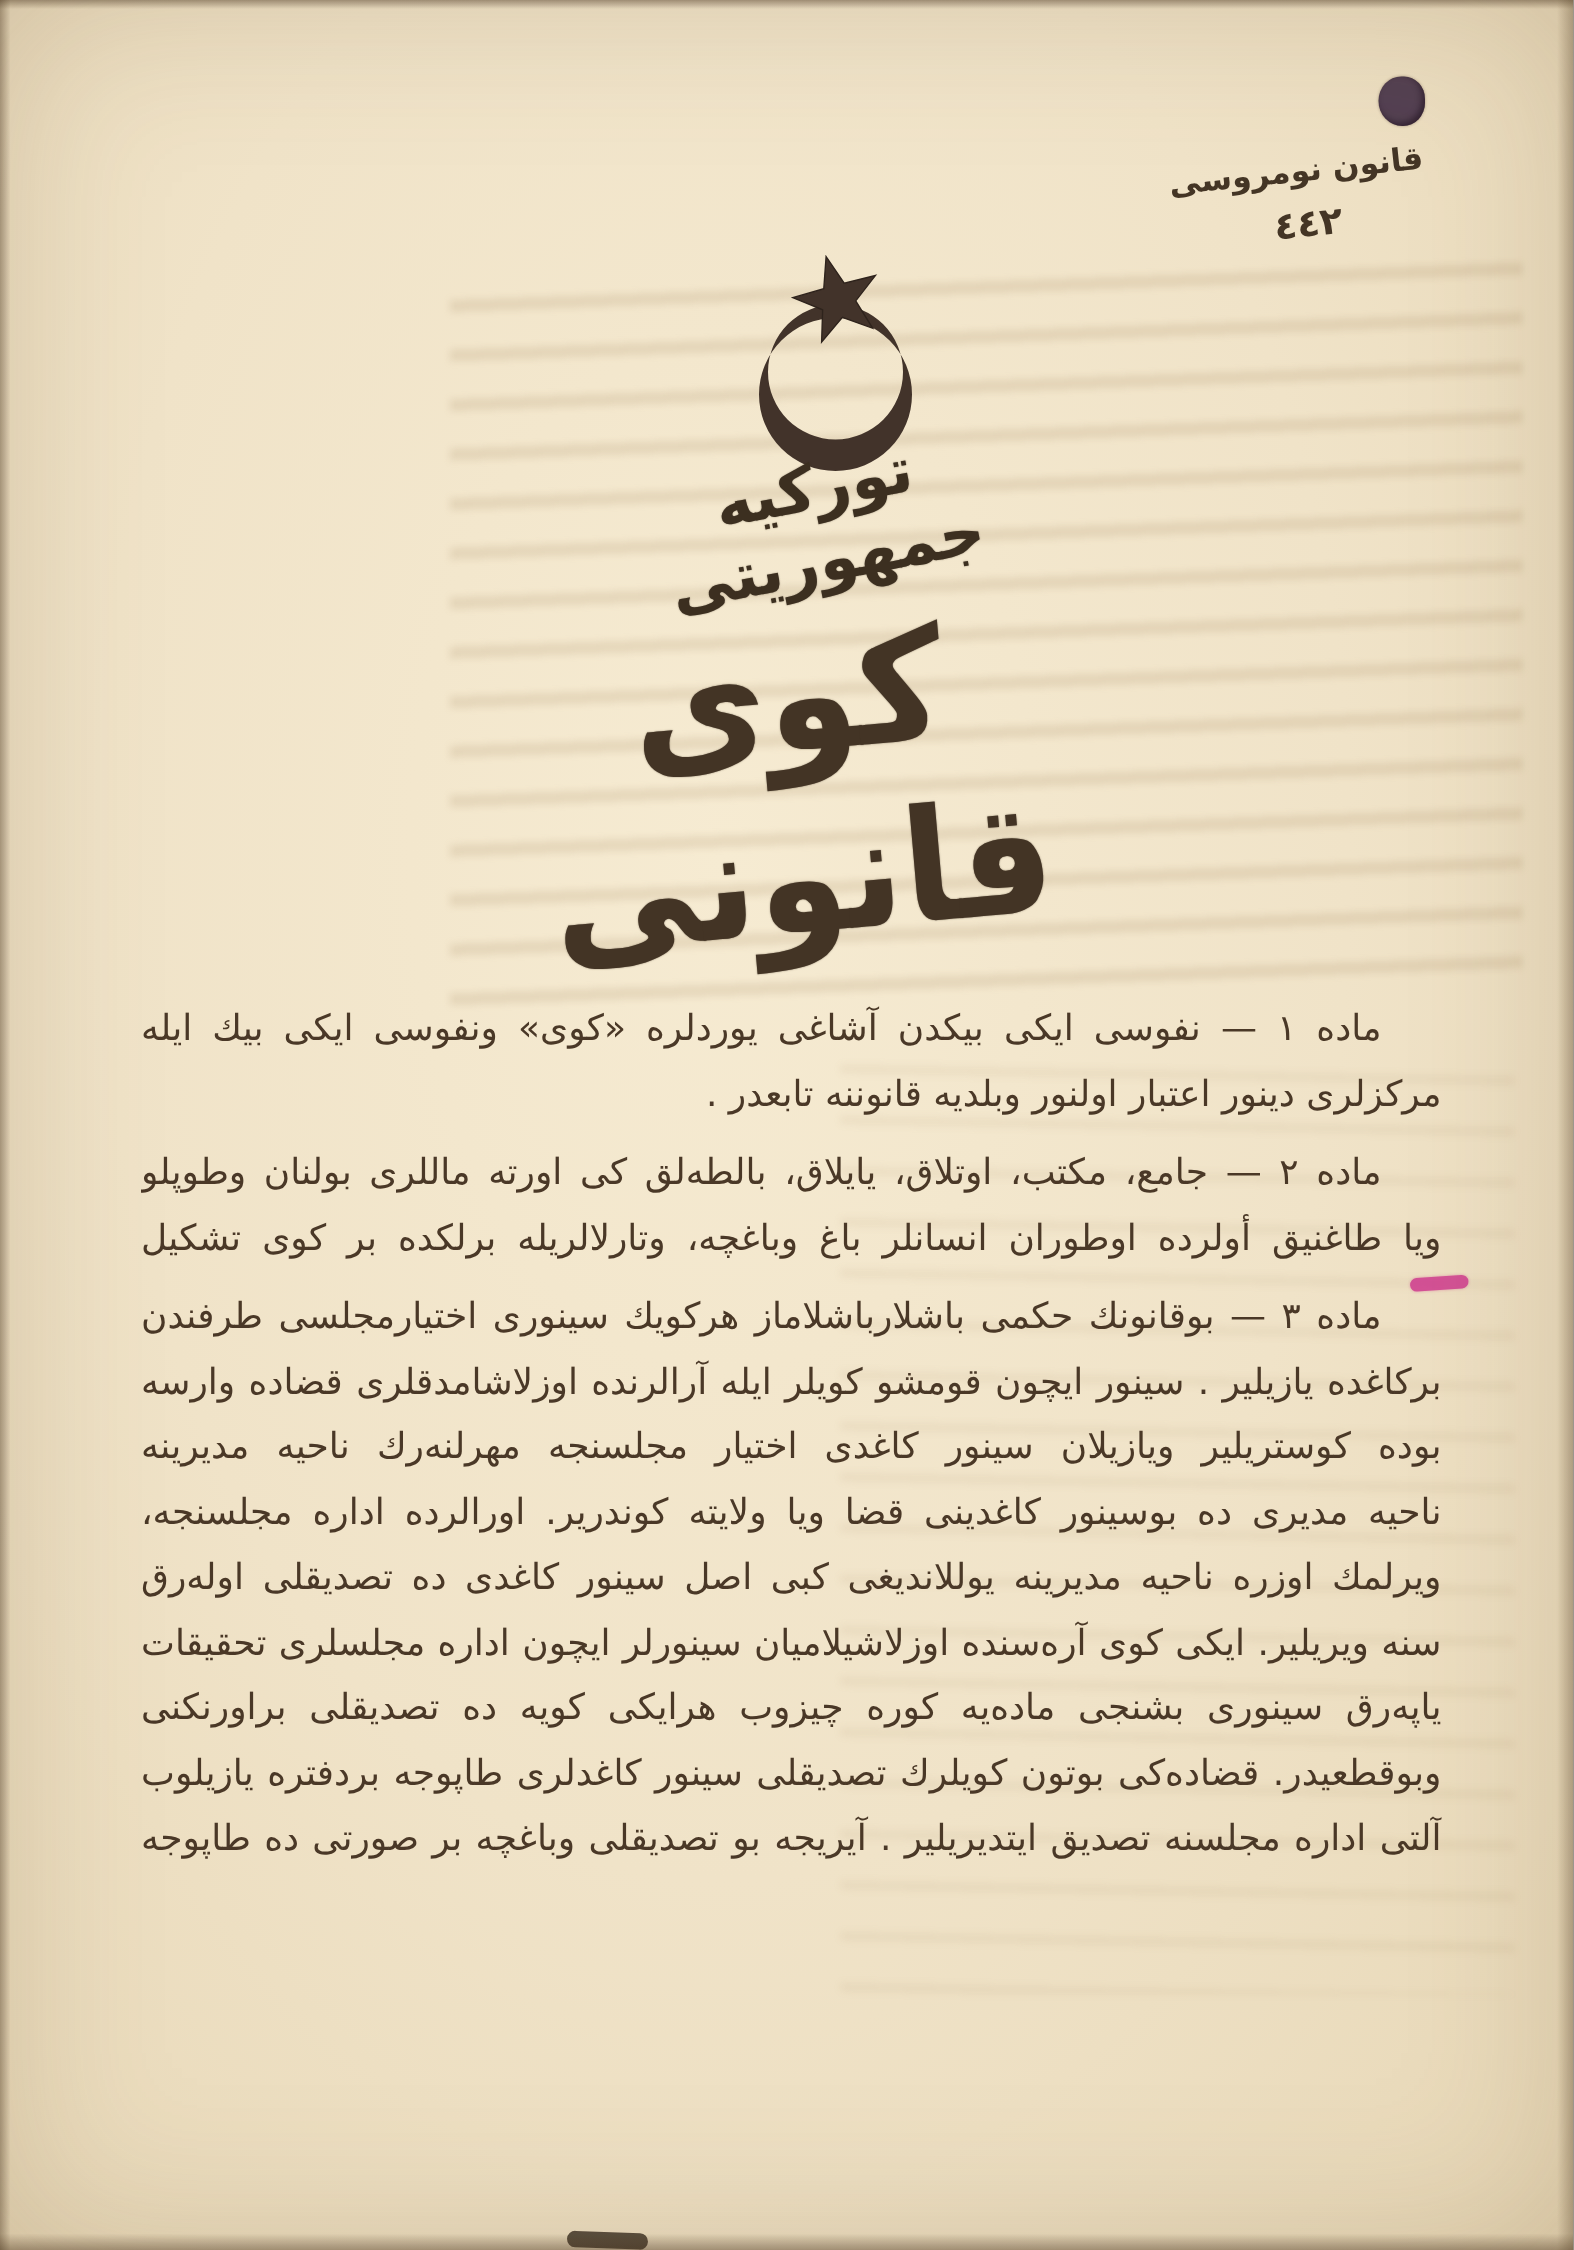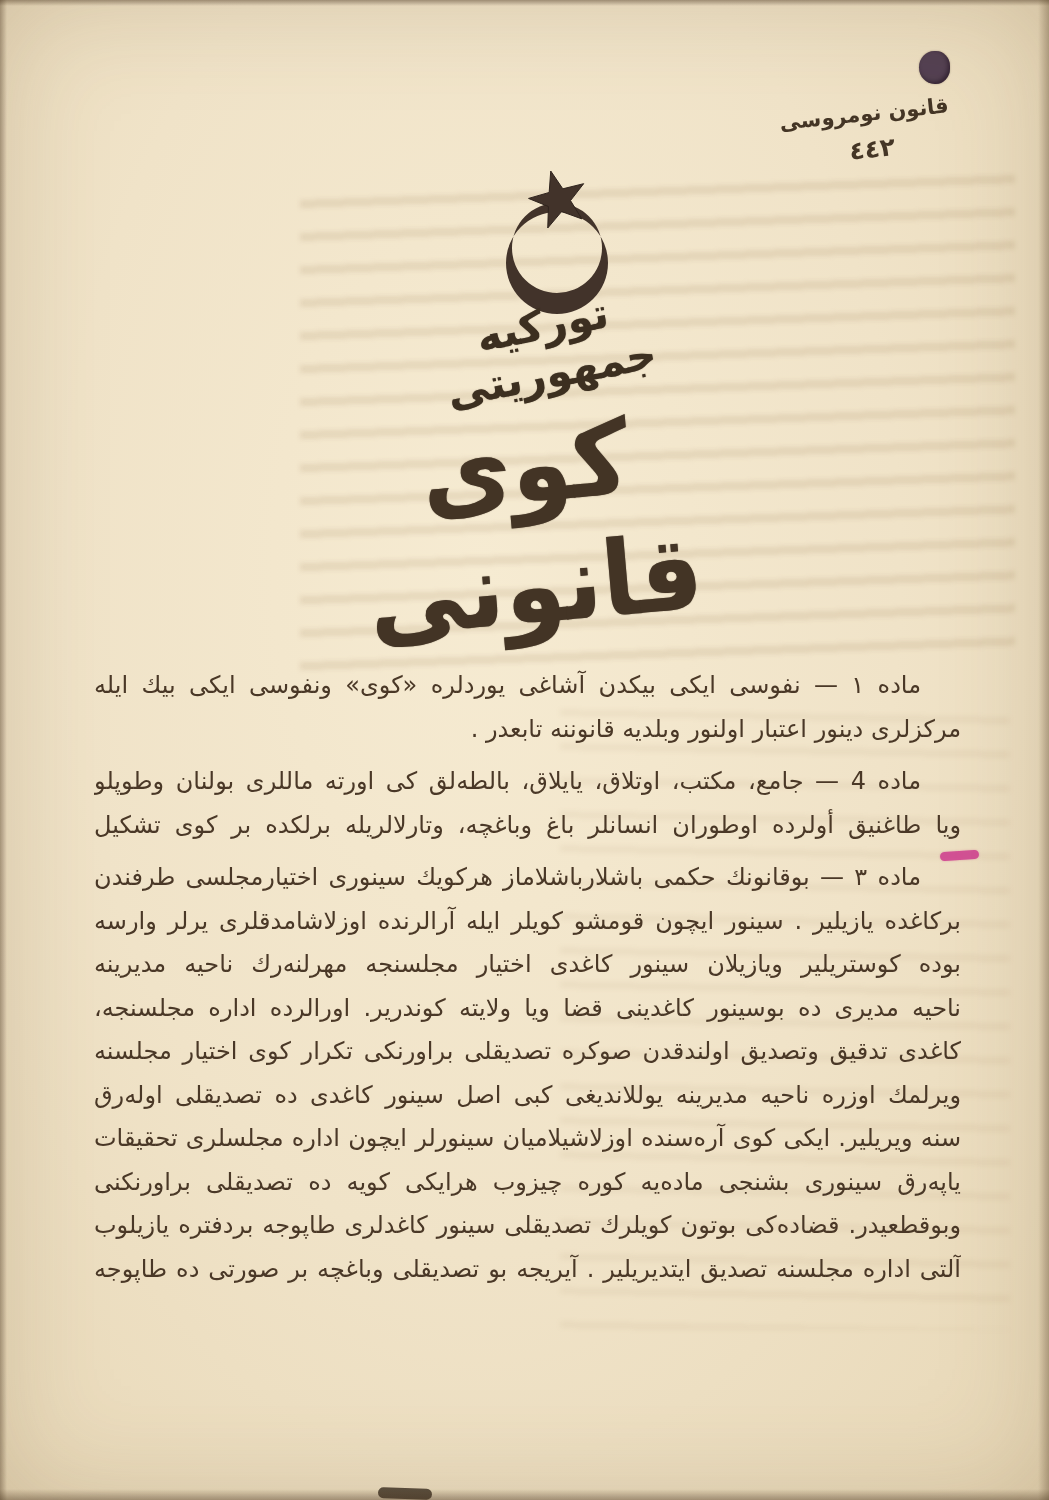--- a/index.html
+++ b/index.html
@@ -122,29 +122,28 @@
 
 
   <div class="pink-dash"></div>
 
   <div class="body-text">
     <div class="article">
       <div class="line first">ماده ١ — نفوسی ایكی بیكدن آشاغی یوردلره «كوی» ونفوسی ایكی بیك ایله یكرمی</div>
       <div class="line short">مركزلری دینور اعتبار اولنور وبلدیه قانوننه تابعدر .</div>
     </div>
     <div class="article">
-      <div class="line first">ماده 4 — جامع، مكتب، اوتلاق، یایلاق، بالطه‌لق كی اورته ماللری بولنان وطوپلو</div>
+      <div class="line first">ماده ٢ — جامع، مكتب، اوتلاق، یایلاق، بالطه‌لق كی اورته ماللری بولنان وطوپلو</div>
       <div class="line">ویا طاغنیق أولرده اوطوران انسانلر باغ وباغچه، وتارلالریله برلكده بر كوی تشكیل ایدرلر.</div>
     </div>
     <div class="article">
       <div class="line first">ماده ٣ — بوقانونك حكمی باشلارباشلاماز هركویك سینوری اختیارمجلسی طرفندن</div>
-      <div class="line">بركاغده یازیلیر . سینور ایچون قومشو كویلر ایله آرالرنده اوزلاشامدقلری یرلر وارسه</div>
+      <div class="line">بركاغده یازیلیر . سینور ایچون قومشو كویلر ایله آرالرنده اوزلاشامدقلری قضاده وارسه</div>
       <div class="line">بوده كوستریلیر ویازیلان سینور كاغدی اختیار مجلسنجه مهرلنه‌رك ناحیه مدیرینه كوندریلیر.</div>
       <div class="line">ناحیه مدیری ده بوسینور كاغدینی قضا ویا ولایته كوندریر. اورالرده اداره مجلسنجه، سینور</div>
-      <div class="line">كاغدی تدقیق وتصدیق اولندقدن صوكره تصدیقلی براورنكی تكرار كوی اختیار مجلسنه</div>
       <div class="line">ویرلمك اوزره ناحیه مدیرینه یوللاندیغی كبی اصل سینور كاغدی ده تصدیقلی اوله‌رق طاپو دائره‌</div>
       <div class="line">سنه ویریلیر. ایكی كوی آره‌سنده اوزلاشیلامیان سینورلر ایچون اداره مجلسلری تحقیقات وتدقیقات</div>
       <div class="line">یاپه‌رق سینوری بشنجی ماده‌یه كوره چیزوب هرایكی كویه ده تصدیقلی براورنكنی كوندریر</div>
       <div class="line">وبوقطعیدر. قضاده‌كی بوتون كویلرك تصدیقلی سینور كاغدلری طاپوجه بردفتره یازیلوب دفترك</div>
       <div class="line">آلتی اداره مجلسنه تصدیق ایتدیریلیر . آیریجه بو تصدیقلی وباغچه بر صورتی ده طاپوجه</div>
     </div>
   </div>
 
   <div class="corner-notch"></div>
   <div class="edge-top"></div>

